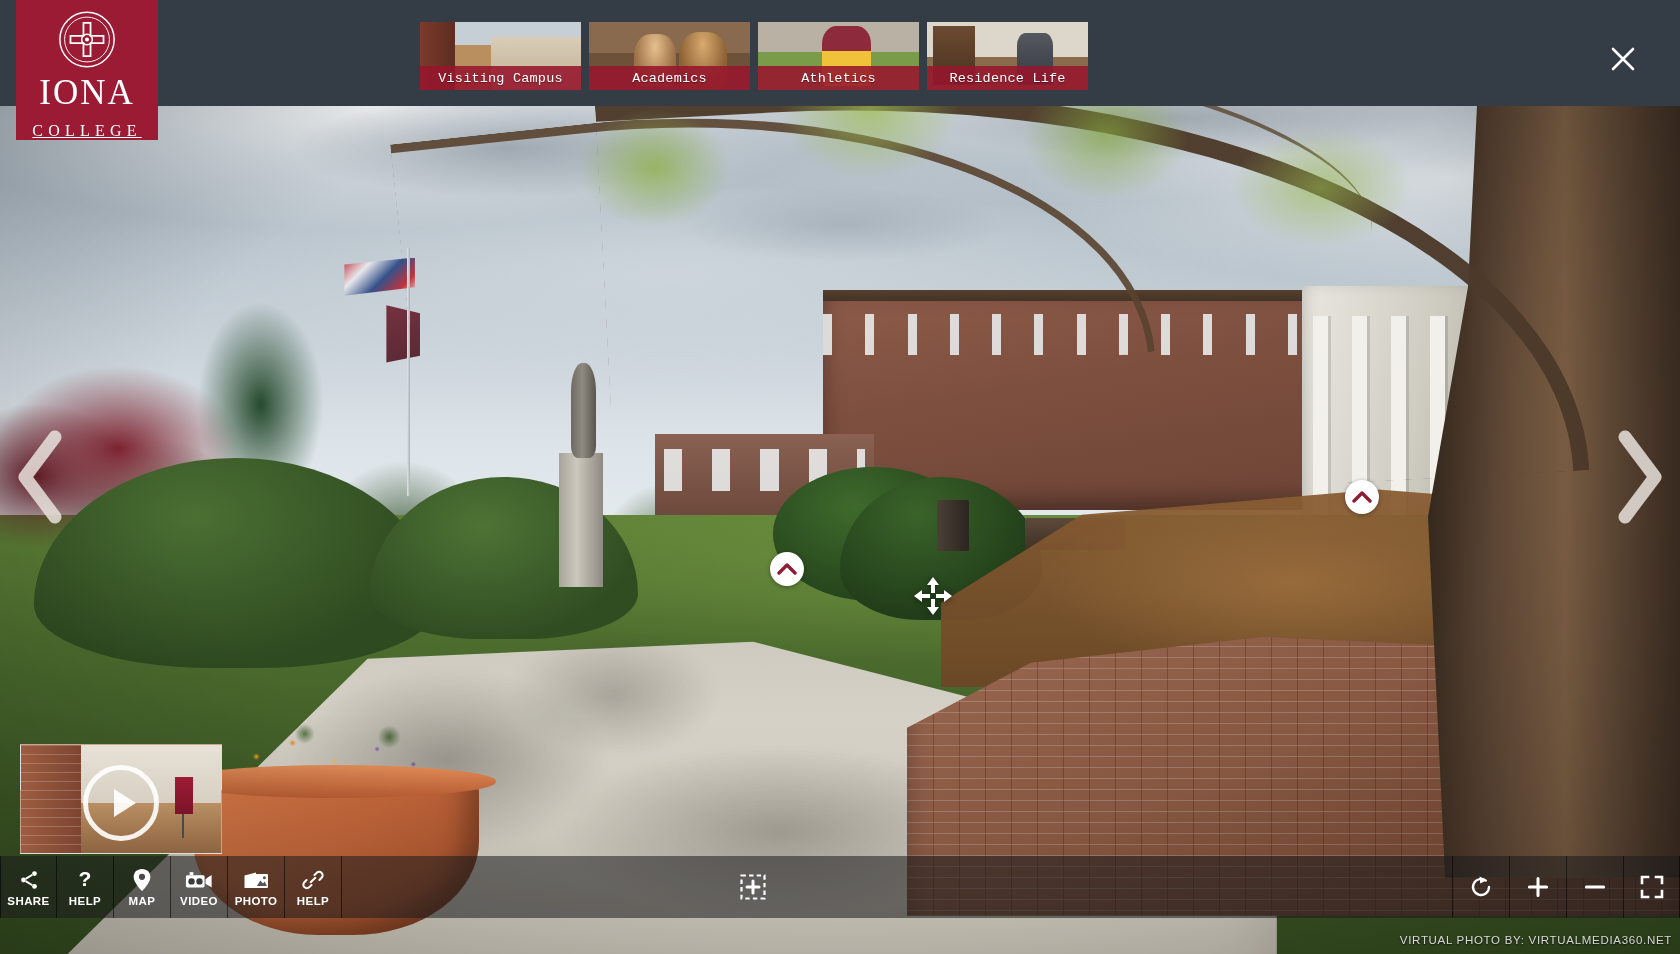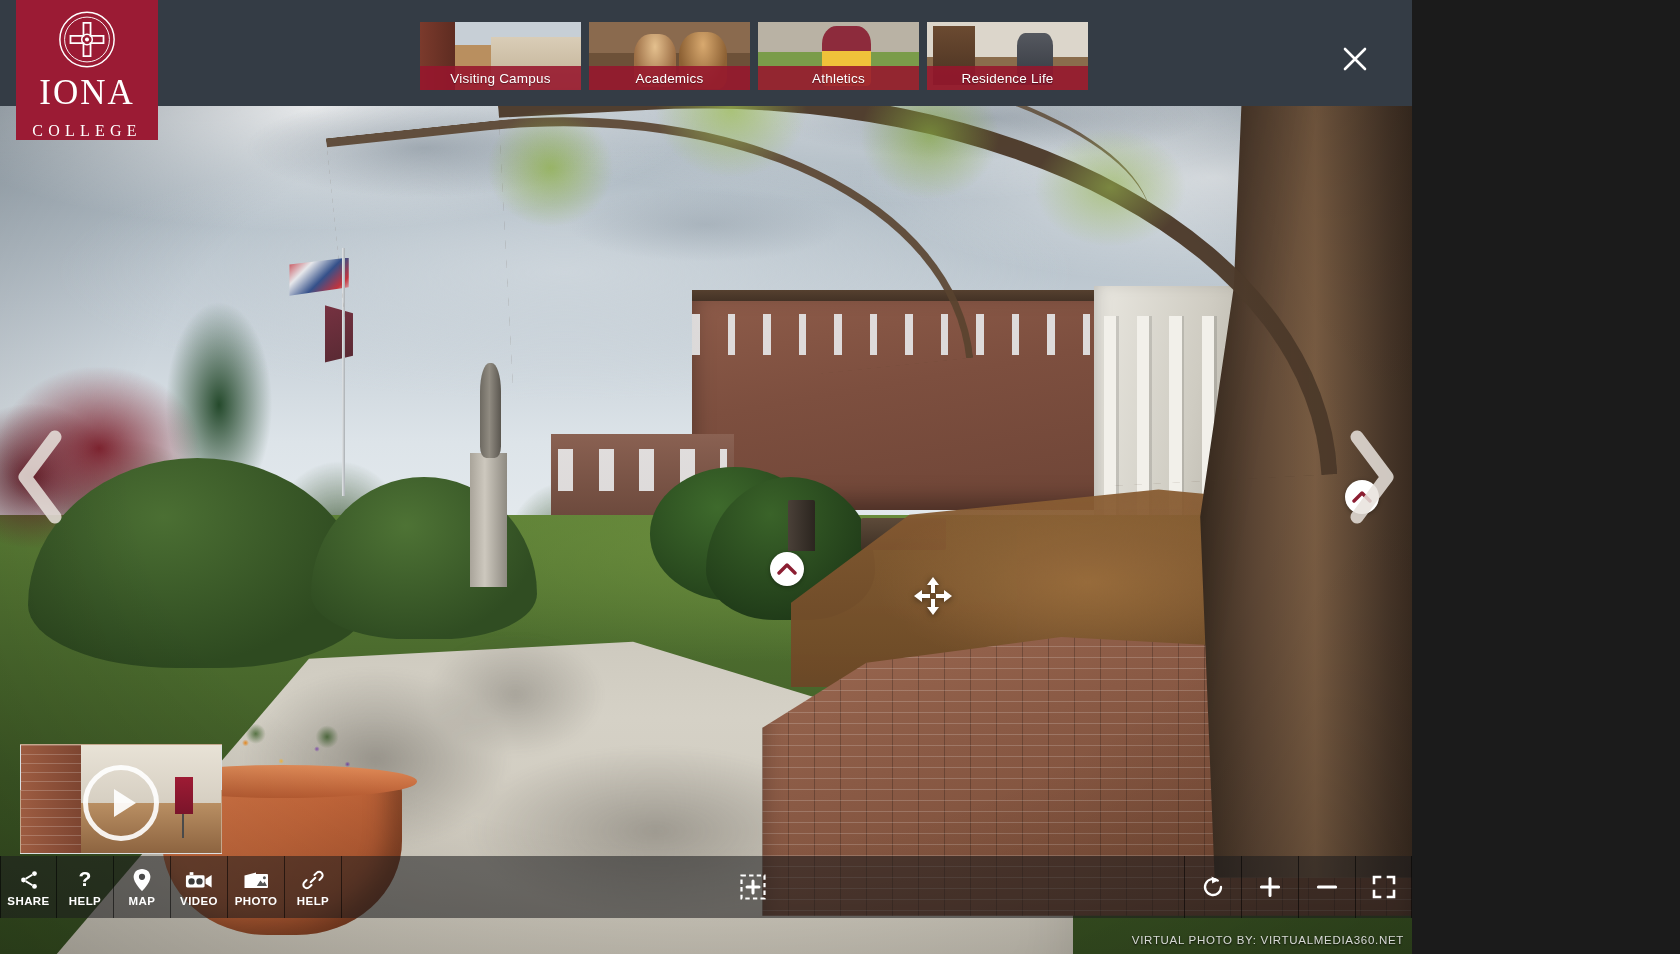--- a/index.html
+++ b/index.html
@@ -7,21 +7,21 @@
   html, body {
     width: 1680px; height: 954px;
     overflow: hidden;
     background: #1b1b1b;
     font-family: "Liberation Sans", sans-serif;
     -webkit-font-smoothing: antialiased;
   }
 
   #stage {
     position: relative;
-    width: 1412px; height: 954px;
+    width: 1680px; height: 954px;
     overflow: hidden;
   }
 
   
   #pano {
     position: absolute; inset: 0;
     overflow: hidden;
     background: #7e8a93;
   }
   .sky {
@@ -299,32 +299,33 @@
     padding-top: 10px;
     z-index: 32;
   }
   #seal { width: 62px; height: 62px; margin-bottom: 6px; }
   .logo-iona {
     color: #fff; font-size: 35px; letter-spacing: 2px;
     font-weight: 400; line-height: 1; font-family: "Liberation Serif", serif;
   }
   .logo-college {
     color: #fff; font-size: 16px; letter-spacing: 5.2px;
-    margin-top: 12px; font-family: "Liberation Serif", serif;
+    margin-top: 12px; font-family: "Liberation Serif", serif; text-decoration: underline;
   }
 
   #thumbs {
     position: absolute; left: 420px; top: 22px;
     display: flex; gap: 8px;
     z-index: 31;
   }
   .thumb {
     position: relative; width: 161px; height: 68px;
     overflow: hidden; cursor: pointer;
     background: #6b5b52;
+    font-family: Liberation Mono, monospace;
   }
   .thumb-img { position: absolute; inset: 0; }
   .thumb-cap {
     position: absolute; left: 0; bottom: 0; width: 100%; height: 24px;
     background: rgba(150,22,44,.88);
     color: #fff; font-size: 13.5px;
     display: flex; align-items: center; justify-content: center;
     letter-spacing: .2px;
     text-shadow: 0 1px 1px rgba(0,0,0,.4);
   }

